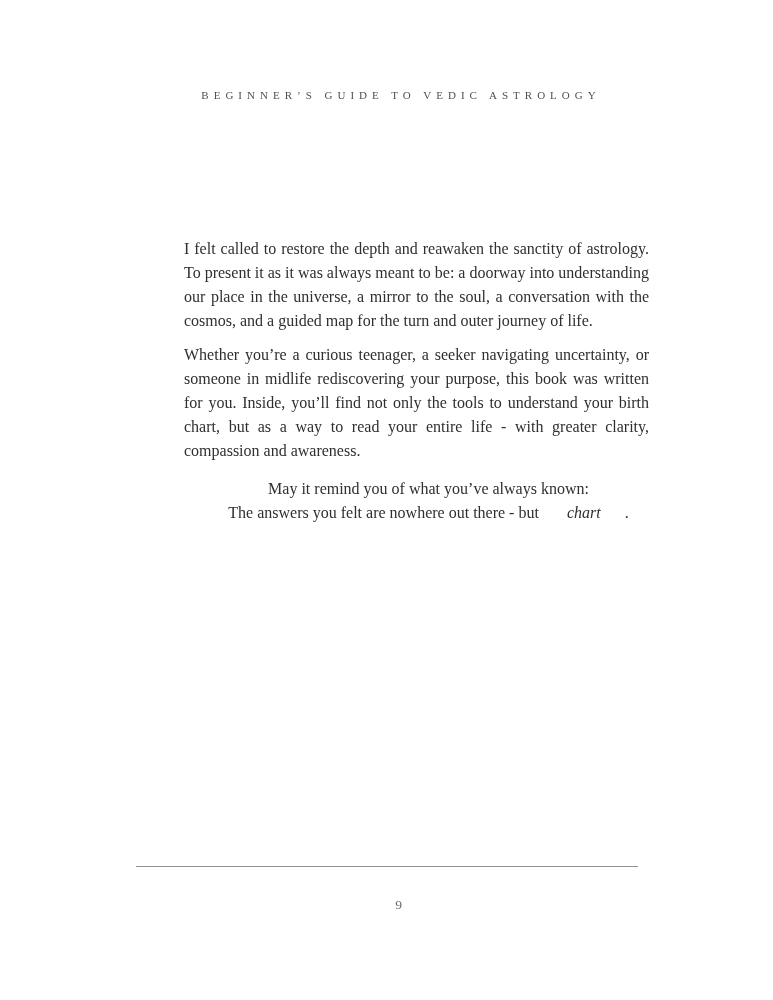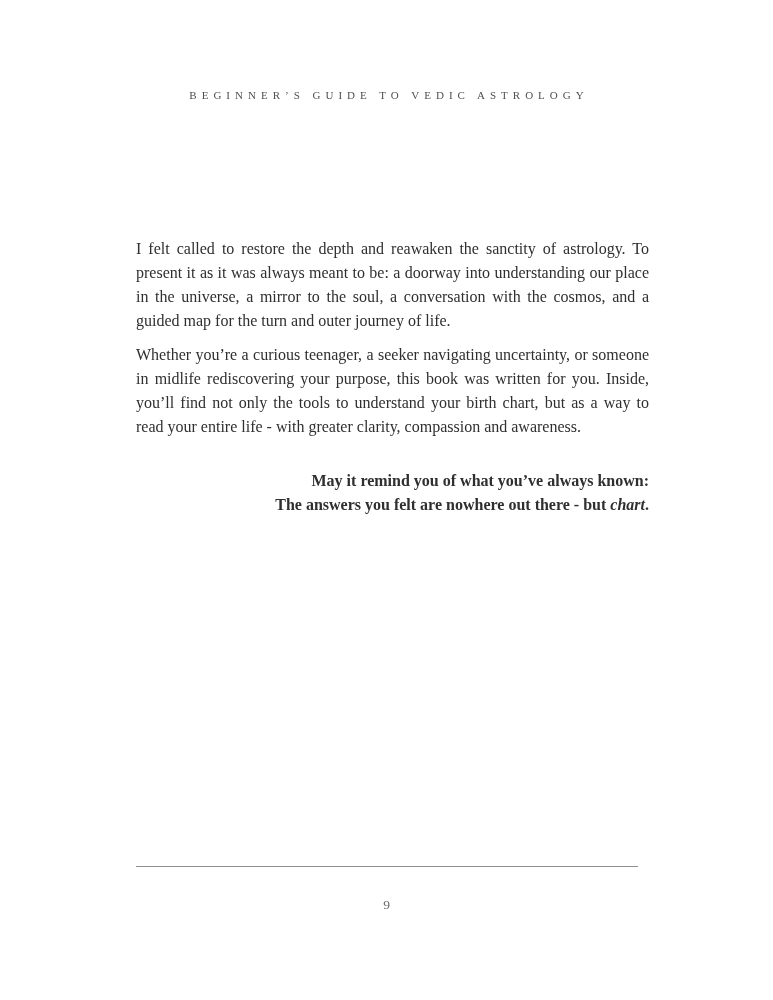--- a/index.html
+++ b/index.html
@@ -1,15 +1,15 @@
 <!DOCTYPE html>
 <html><head>
 <meta charset="utf-8">
 <style>
-  * { box-sizing: border-box; }
+  * { box-sizing: border-box; padding-left: 24px; }
   html, body { margin: 0; padding: 0; }
   body {
     width: 773px;
     height: 1000px;
     background: #ffffff;
     position: relative;
     font-family: "Liberation Serif", serif;
     overflow: hidden;
   }
   .page {
@@ -37,23 +37,22 @@
     color: #2f2f2f;
   }
   .para {
     margin: 0 0 10px 0;
     font-size: 16px;
     line-height: 24px;
     text-align: justify;
     text-justify: inter-word;
   }
   .para.closing {
-    text-align: right;
-    margin-top: 30px;
-    font-weight: bold;
+    text-align: center;
+    margin-top: 14px;
   }
   .closing em {
     font-style: italic;
   }
   .footer-rule {
     position: absolute;
     top: 866px;
     left: 136px;
     width: 502px;
     border: none;

